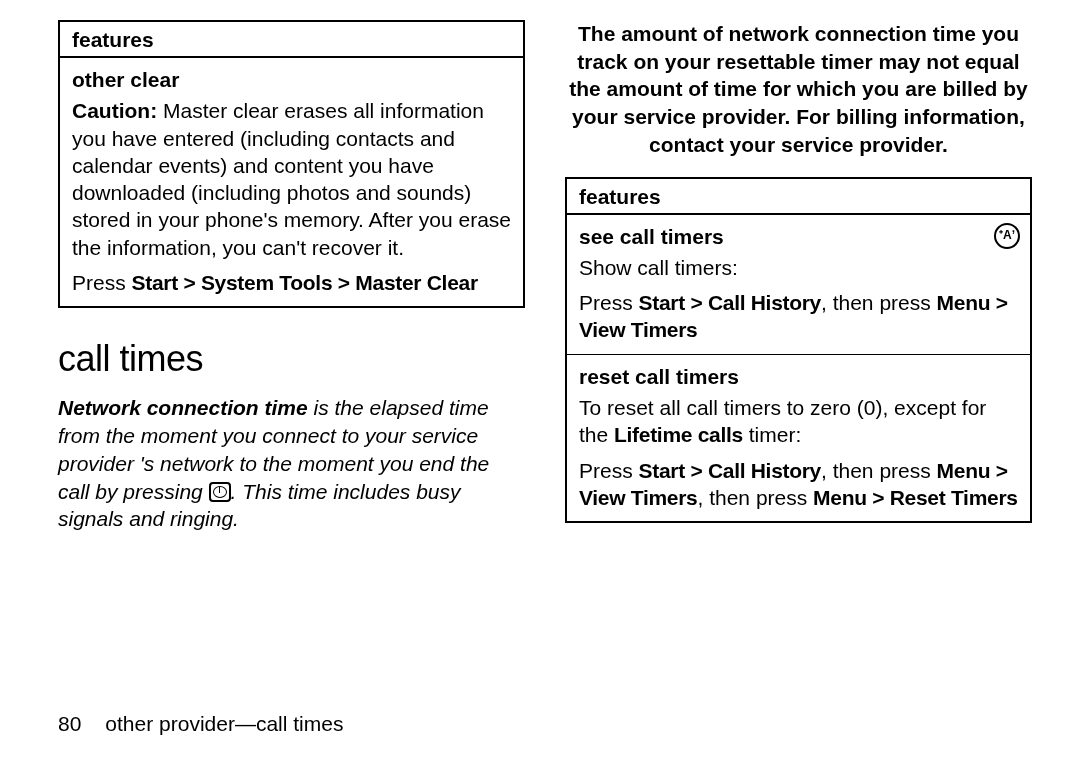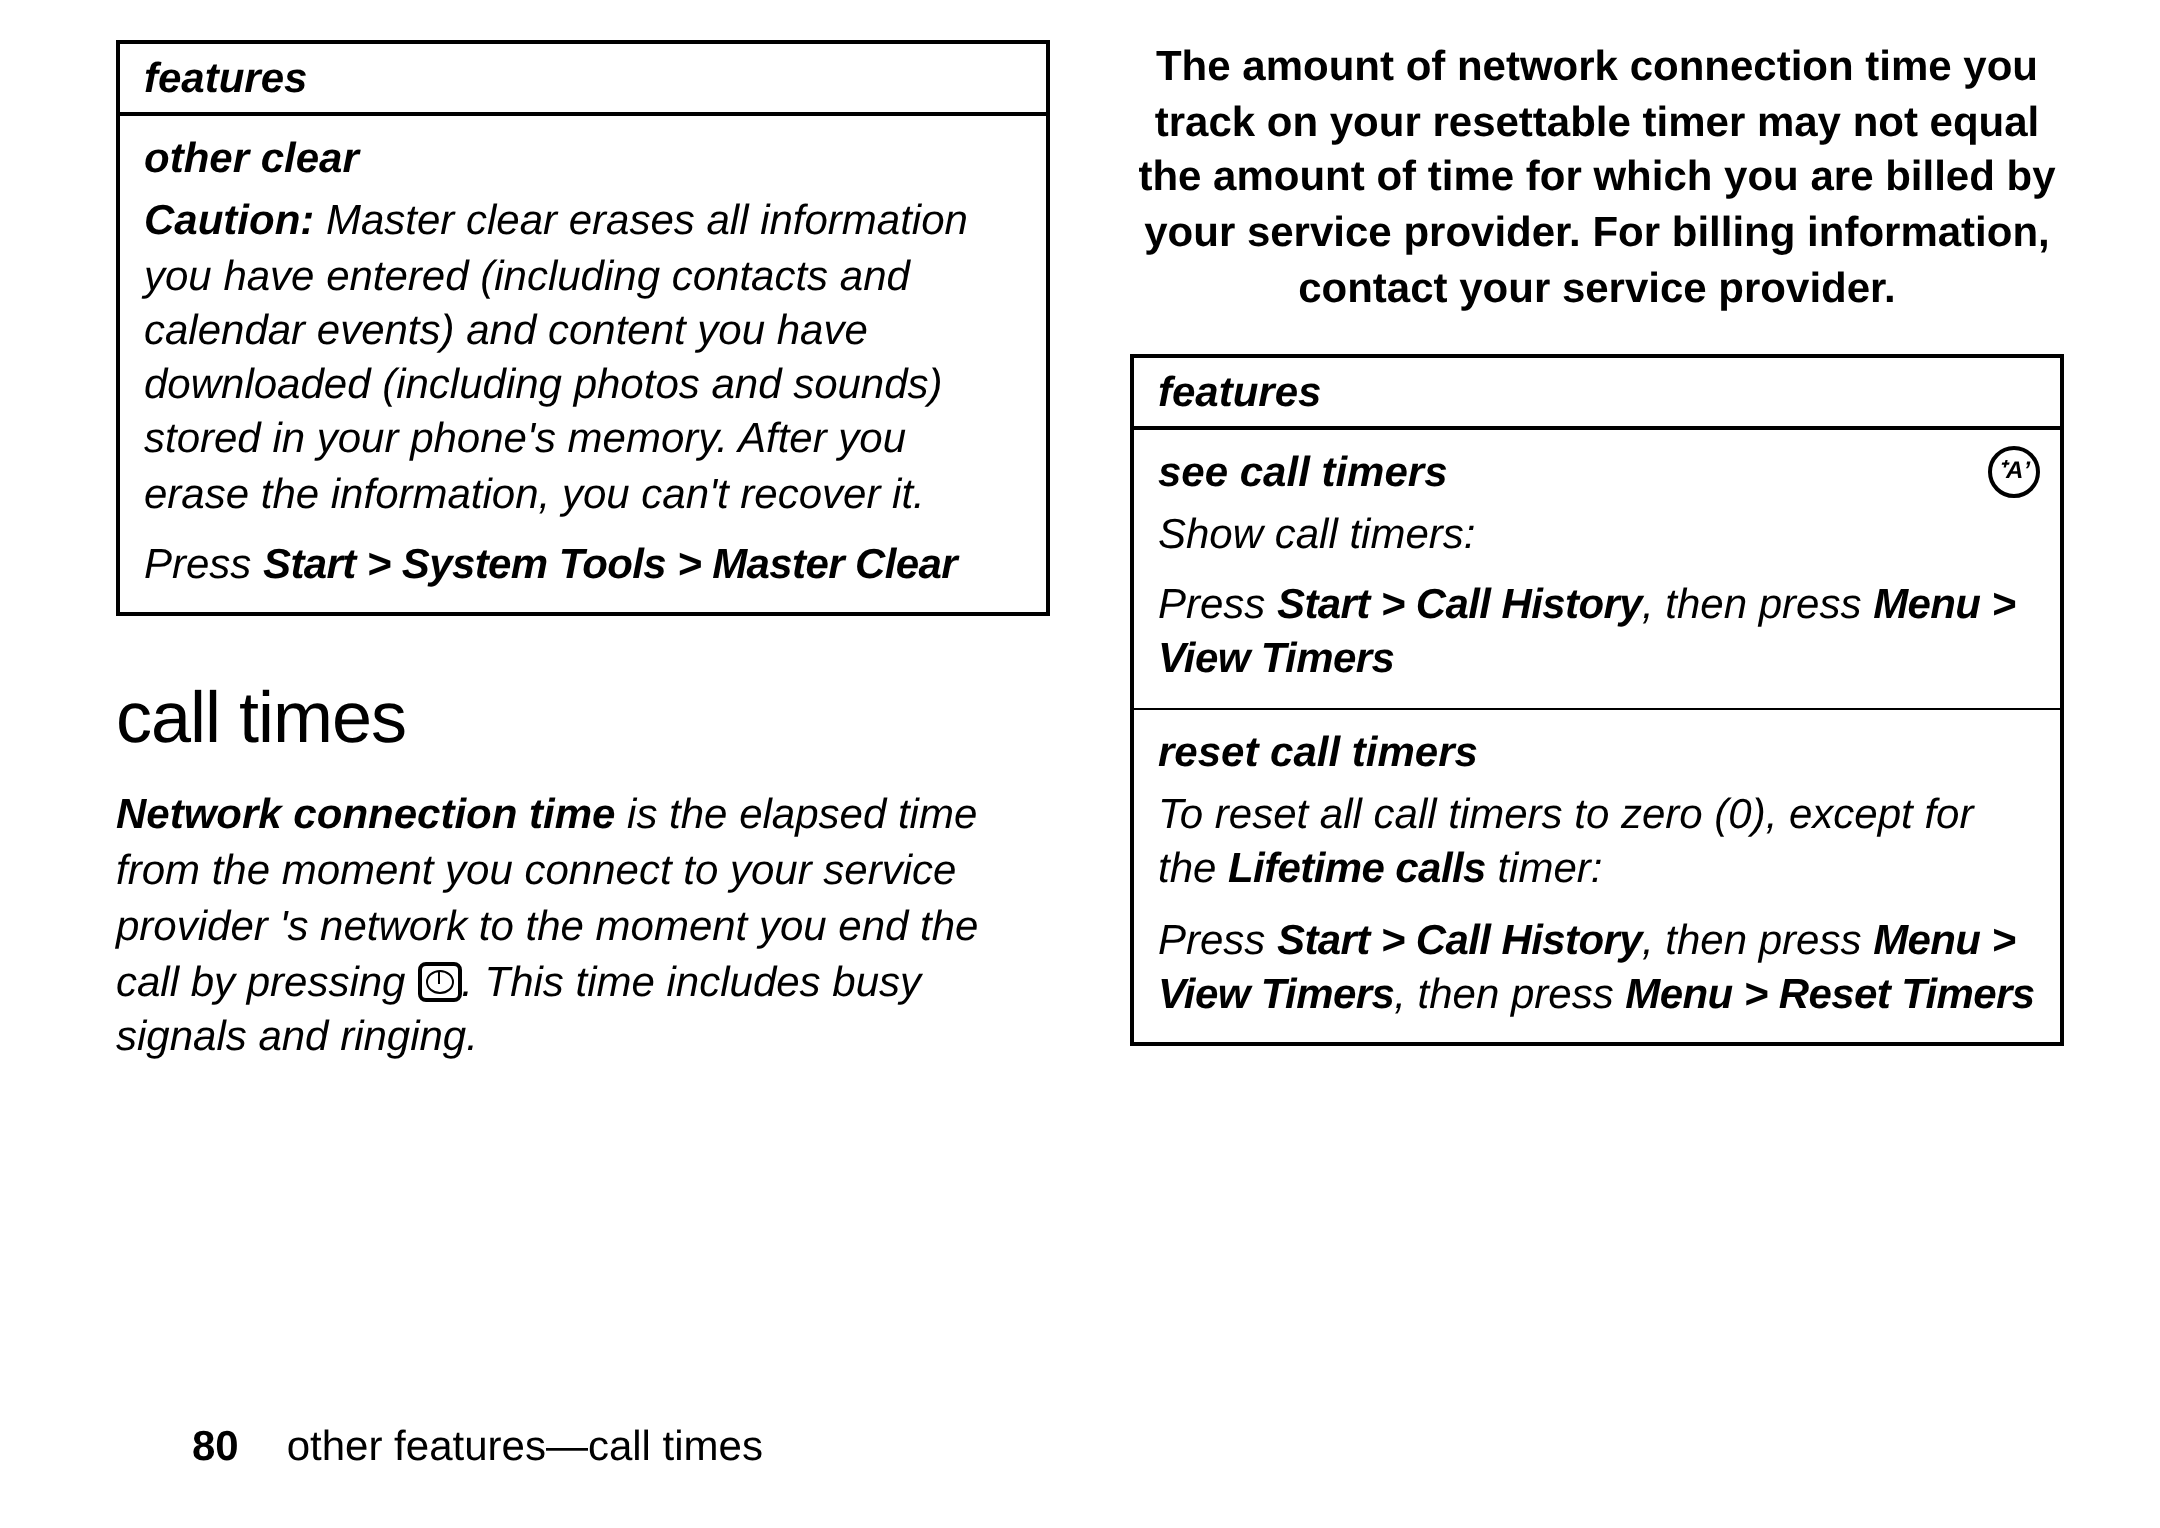--- a/index.html
+++ b/index.html
@@ -20,21 +20,20 @@
       display: flex;
       gap: 40px;
     }
     .col {
       flex: 1;
       min-width: 0;
     }
     .feature-table {
       border: 2.5px solid #000;
       margin-bottom: 20px;
-      font-style: italic;
     }
     .feature-header {
       border-bottom: 2.5px solid #000;
       padding: 6px 12px 4px;
       font-weight: bold;
       font-size: 21px;
     }
     .feature-cell {
       padding: 8px 12px 10px;
       font-size: 21px;
@@ -114,23 +113,22 @@
       font-size: 12px;
       font-weight: bold;
     }
     .footer {
       position: absolute;
       bottom: 28px;
       left: 58px;
       font-size: 21px;
     }
     .footer-page {
-      font-weight: bold;
+      font-weight: normal;
       margin-right: 24px;
-      margin-left: 38px;
     }
     .mt6 { margin-top: 6px; }
     .mb8 { margin-bottom: 8px; }
     .right-intro {
       font-size: 21px;
       line-height: 1.32;
       font-weight: bold;
       margin-bottom: 18px;
       text-align: center;
     }
@@ -191,14 +189,14 @@
         </p>
       </div>
 
     </div>
 
   </div>
 
 </div>
 
 <div class="footer">
-  <span class="footer-page">80</span><span>other features—call times</span>
+  <span class="footer-page">80</span><span>other provider—call times</span>
 </div>
 
 </body></html>

